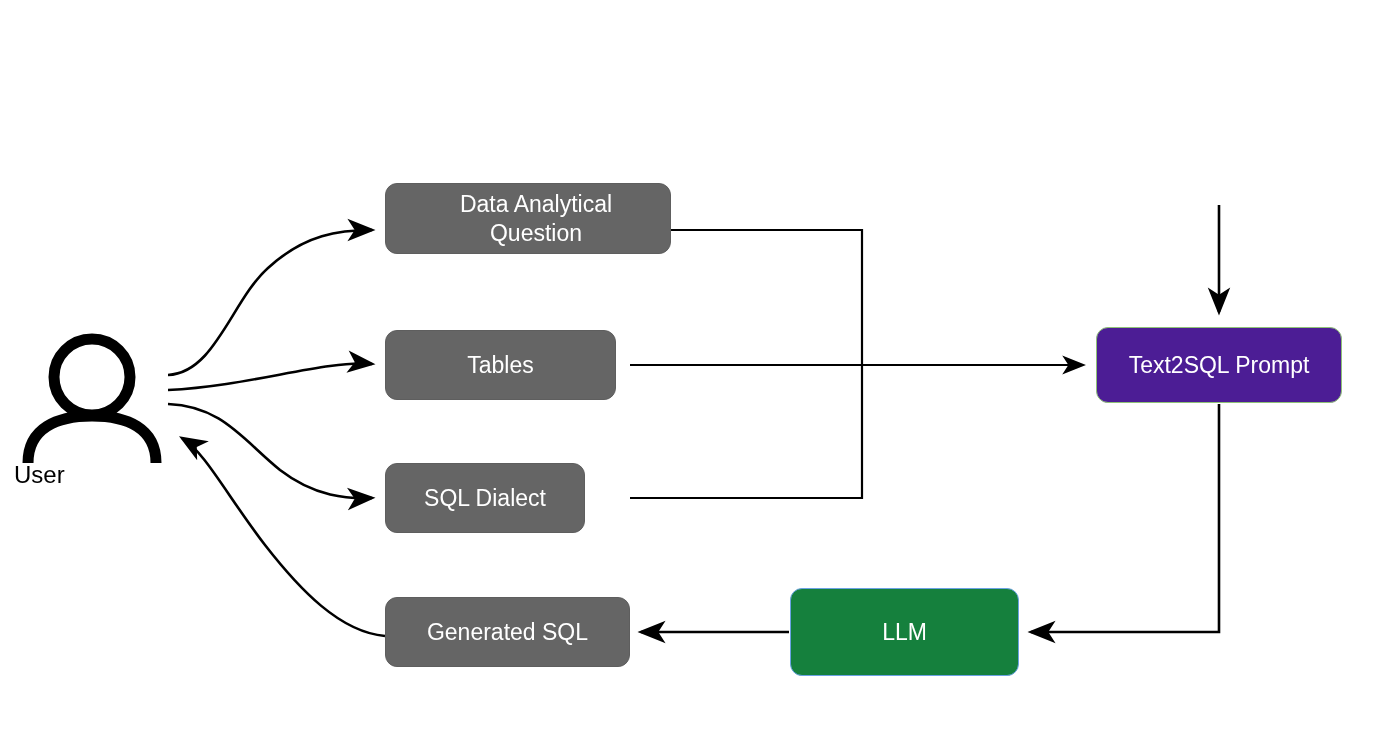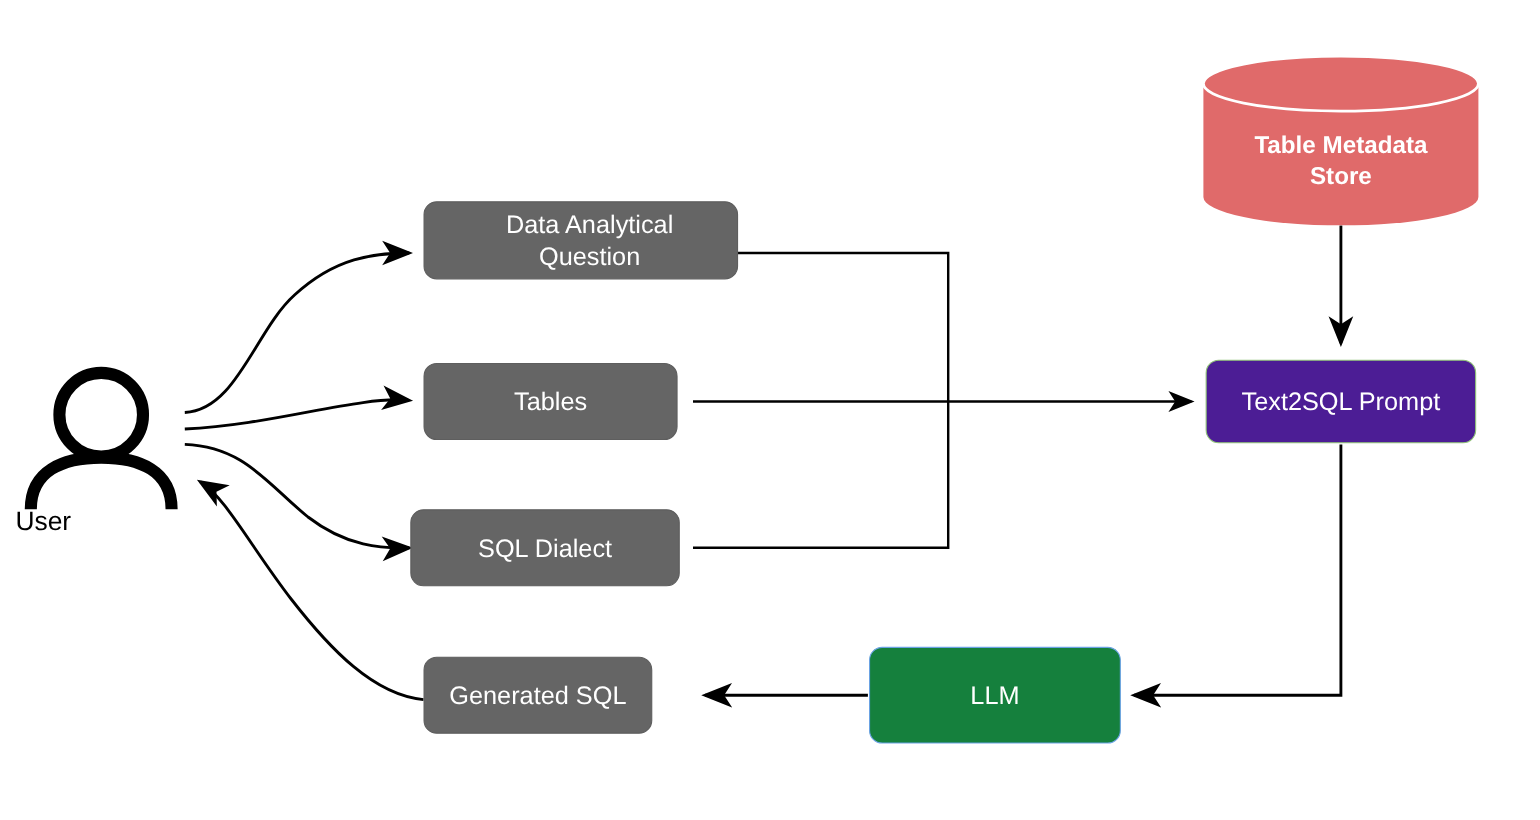--- a/index.html
+++ b/index.html
@@ -124,43 +124,35 @@
   </svg>
 
   <div class="actor" style="left:14px; top:330px; width:160px; height:150px;">
     <svg width="160" height="150" viewBox="0 0 160 150" xmlns="http://www.w3.org/2000/svg">
       <circle cx="78" cy="47" r="38" fill="none" stroke="#000000" stroke-width="11"></circle>
       <path d="M 14 133 C 14 98 43 86 78 86 C 113 86 142 98 142 133" fill="none" stroke="#000000" stroke-width="11" stroke-linecap="butt"></path>
     </svg>
   </div>
   <div class="actor-caption" style="left:14px; top:461px; width:160px;">User</div>
 
-  <div class="store" style="left:1093px; top:50px; width:252px; height:155px;">
-    <svg class="store-shape" width="252" height="155" viewBox="0 0 252 155" xmlns="http://www.w3.org/2000/svg">
-      <path d="M 1 26 L 1 129 A 125 26 0 0 0 251 129 L 251 26 Z" fill="#e06a6a"></path>
-      <ellipse cx="126" cy="26" rx="125" ry="25" fill="#e06a6a" stroke="#ffffff" stroke-width="2.5"></ellipse>
-    </svg>
-    <span class="store-text">Table Metadata
-Store</span>
-  </div>
 
   <div class="node proc" style="left:385px; top:183px; width:286px; height:71px;padding-left:16px;">
     <span class="node-label">Data Analytical
 Question</span>
   </div>
 
   <div class="node proc" style="left:385px; top:330px; width:231px; height:70px;">
     <span class="node-label">Tables</span>
   </div>
 
-  <div class="node proc" style="left:373px; top:463px; width:245px; height:70px;">
+  <div class="node proc" style="left:385px; top:463px; width:200px; height:70px;">
     <span class="node-label">SQL Dialect</span>
   </div>
 
-  <div class="node proc" style="left:385px; top:597px; width:208px; height:70px;">
+  <div class="node proc" style="left:385px; top:597px; width:245px; height:70px;">
     <span class="node-label">Generated SQL</span>
   </div>
 
   <div class="node prompt" style="left:1096px; top:327px; width:246px; height:76px;">
     <span class="node-label">Text2SQL Prompt</span>
   </div>
 
   <div class="node llm" style="left:790px; top:588px; width:229px; height:88px;">
     <span class="node-label">LLM</span>
   </div>

